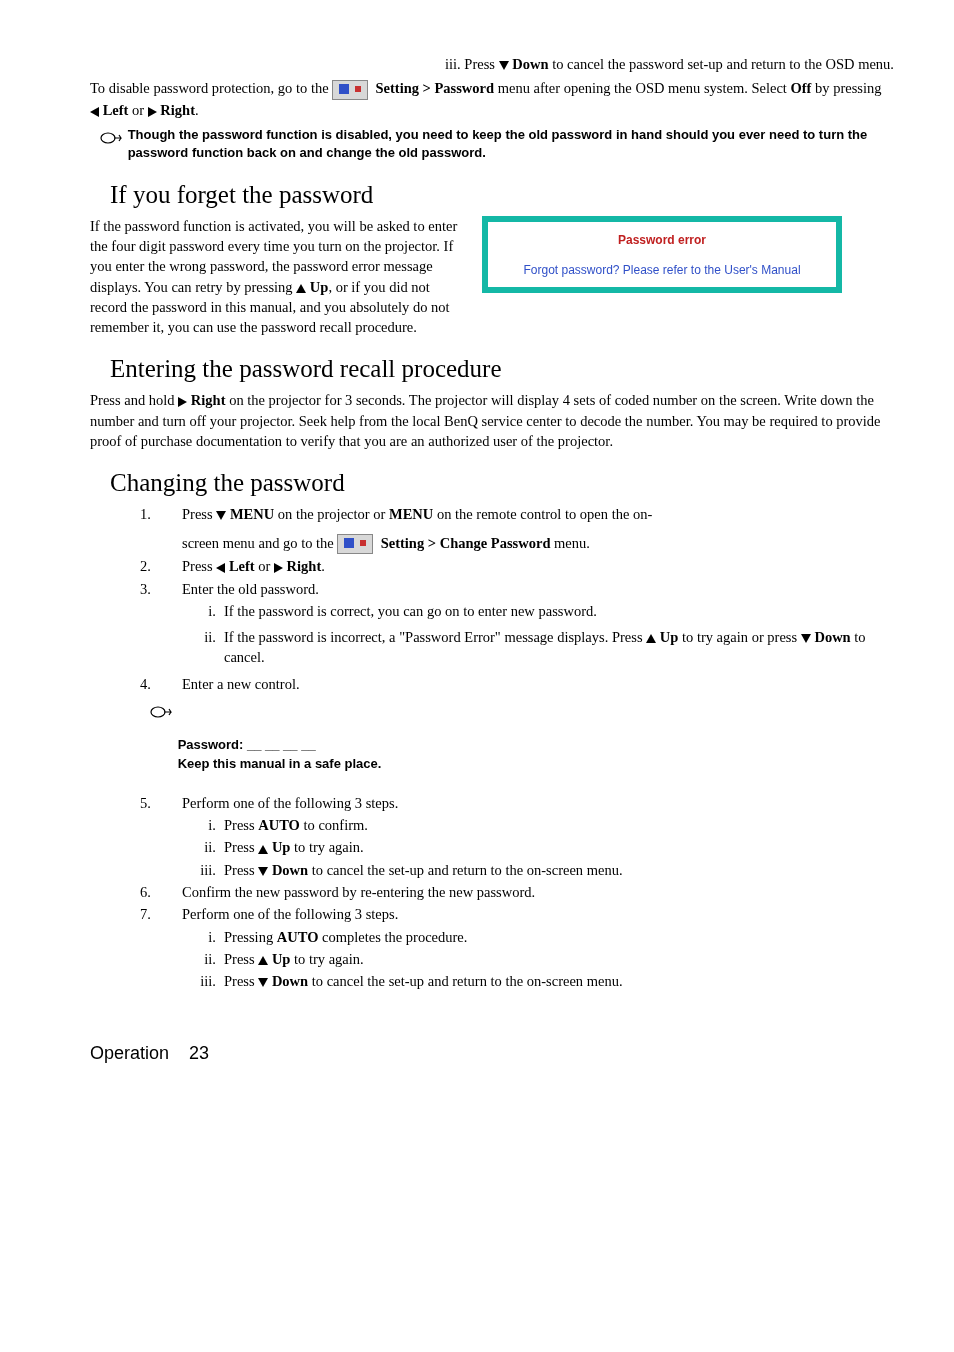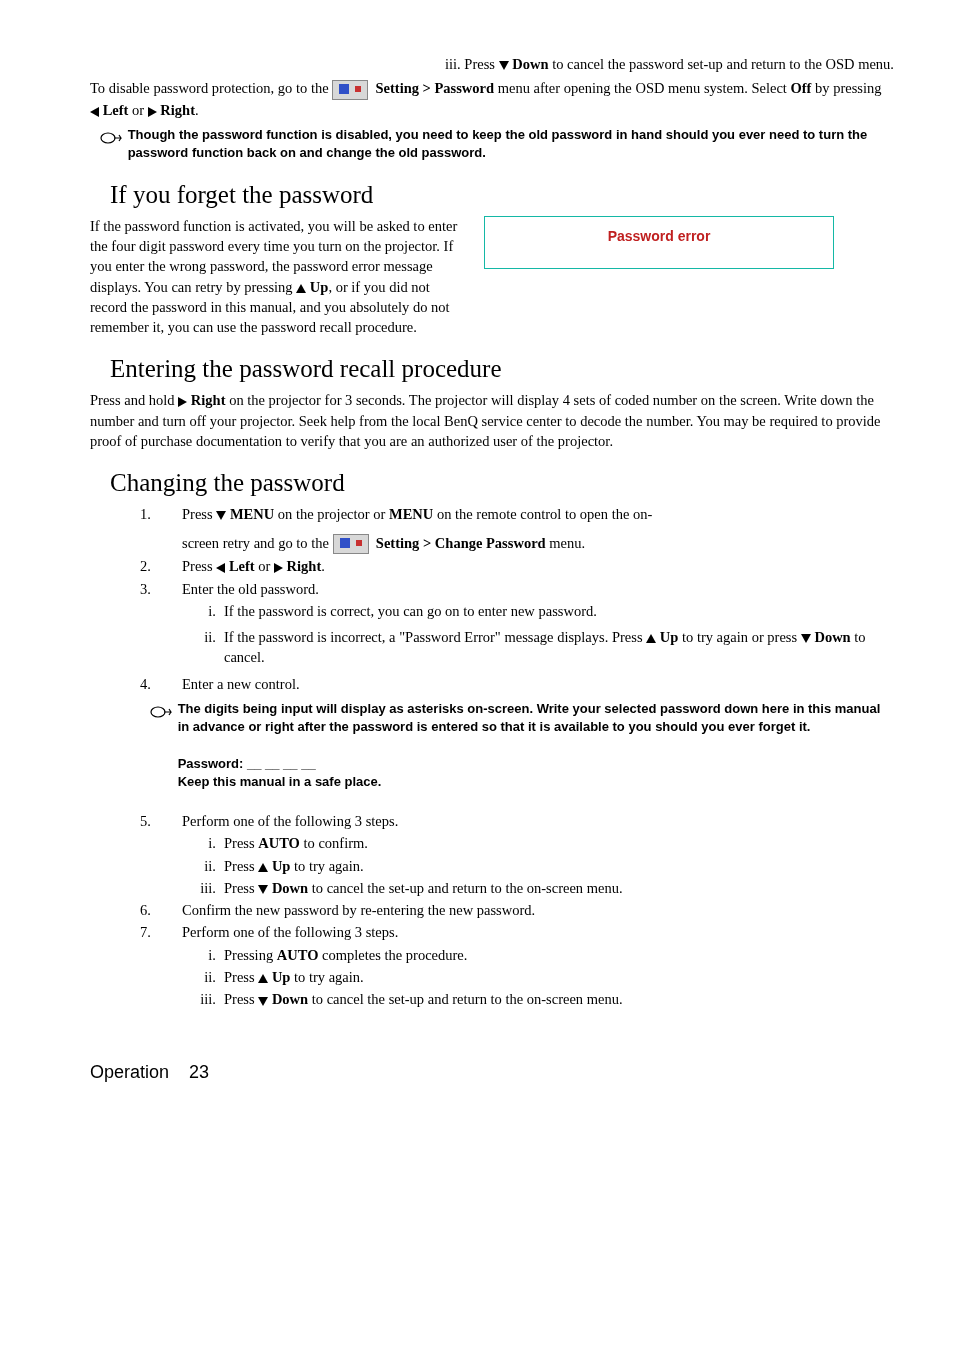--- a/index.html
+++ b/index.html
@@ -67,26 +67,26 @@
   }
   .menu-icon::after {
     content: "";
     position: absolute;
     right: 6px; top: 5px;
     width: 6px; height: 6px;
     background: #c83030;
   }
   .error-box {
     position: absolute;
-    right: 60px;
+    right: 52px;
     width: 340px;
     font-family: Arial, Helvetica, sans-serif;
-    font-size: 14px;
+    font-size: 12px;
     text-align: center;
-    border: 1px solid #14b8a6;
+    border: 6px solid #14b8a6;
     padding: 6px 4px 8px 4px;
   }
   .error-title { color: #c02020; font-weight: bold; margin: 4px 0 14px 0; }
   .error-try { color: #3050c8; margin: 6px 0; }
   .error-try .etri {
     display: inline-block;
     width: 0; height: 0;
     border-left: 4px solid transparent;
     border-right: 4px solid transparent;
     border-bottom: 7px solid #3050c8;
@@ -140,20 +140,21 @@
       </svg>
   </span>
   <span class="note-text">Though the password function is disabled, you need to keep the old password in hand should you ever need to turn the password function back on and change the old password.</span>
 </div>
 
 <h2>If you forget the password</h2>
 
 <div class="float-container">
   <div class="error-box">
     <div class="error-title">Password error</div>
+    <div class="error-forgot">Forgot password? Please refer to the User's Manual</div>
   </div>
 
   <p class="body-text indent-1" style="width:380px;">
     <span>If the password function is activated, you will be asked to enter the four digit password every time you turn on the projector. If you enter the wrong password, the password error message displays. You can retry by pressing </span>
     <span class="tri tri-up"></span>
     <b> Up</b><span>, or if you did not record the password in this manual, and you absolutely do not remember it, you can use the password recall procedure.</span>
   </p>
 </div>
 
 <h2>Entering the password recall procedure</h2>
@@ -170,21 +171,21 @@
 <div class="num-row">
   <div class="num">1.</div>
   <div class="txt">
     <span>Press </span>
     <span class="tri tri-down"></span>
     <b> MENU</b>
     <span> on the projector or </span>
     <b>MENU</b>
     <span> on the remote control to open the on-</span>
     <div style="height:8px;"></div>
-    <span>screen retry and go to the </span>
+    <span>screen menu and go to the </span>
     <span class="menu-icon"></span>&nbsp;
     <b>Setting &gt; Change Password</b>
     <span> menu.</span>
   </div>
 </div>
 
 <div class="num-row">
   <div class="num">2.</div>
   <div class="txt">
     <span>Press </span>
@@ -224,21 +225,20 @@
 </div>
 
 <div class="note-row inner">
   <span class="note-icon">
     <svg width="22" height="14" viewBox="0 0 22 14">
         <ellipse cx="8" cy="7" rx="7" ry="5" fill="none" stroke="#000" stroke-width="1.2"></ellipse>
         <path d="M14 7 L21 7 L19 4 M21 7 L19 10" fill="none" stroke="#000" stroke-width="1.2"></path>
       </svg>
   </span>
   <span class="note-text">
-    <span>The digits being input will display as asterisks on-screen. Write your selected password down here in this manual in advance or right after the password is entered so that it is available to you should you ever forget it.</span>
     <br><br>
     <span>Password: __ __ __ __</span><br>
     <span>Keep this manual in a safe place.</span>
   </span>
 </div>
 
 <div style="height:12px;"></div>
 
 <div class="num-row">
   <div class="num">5.</div>

